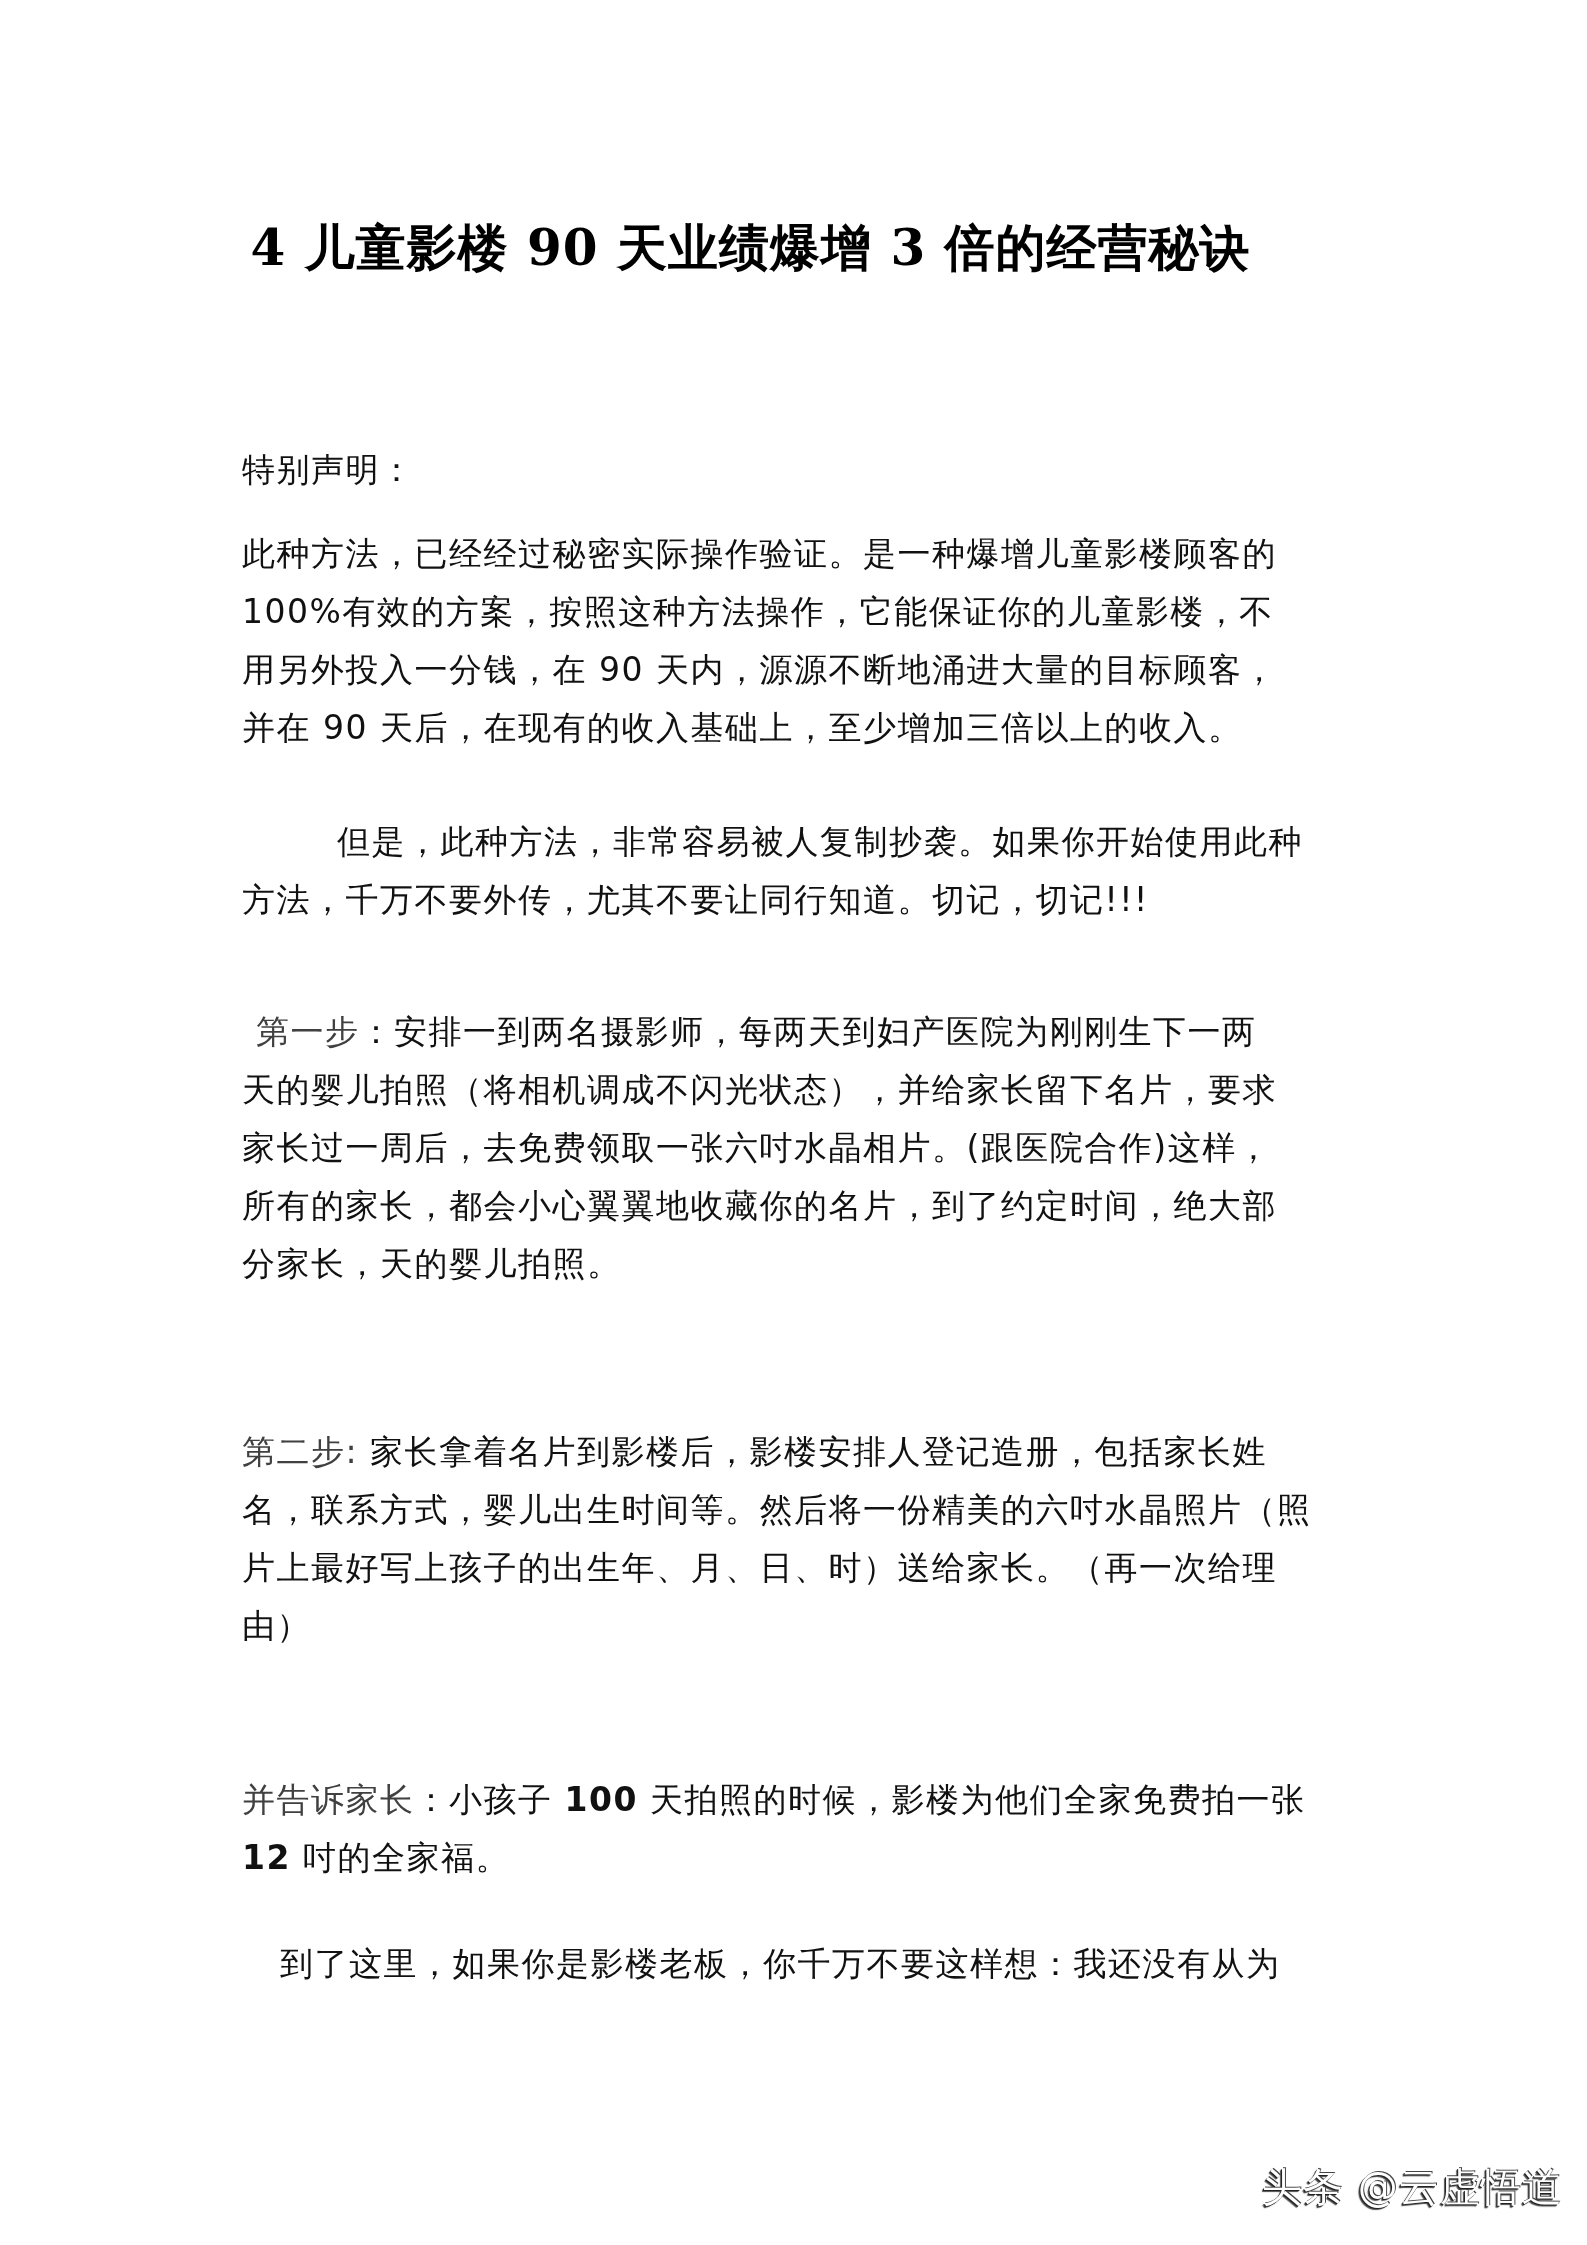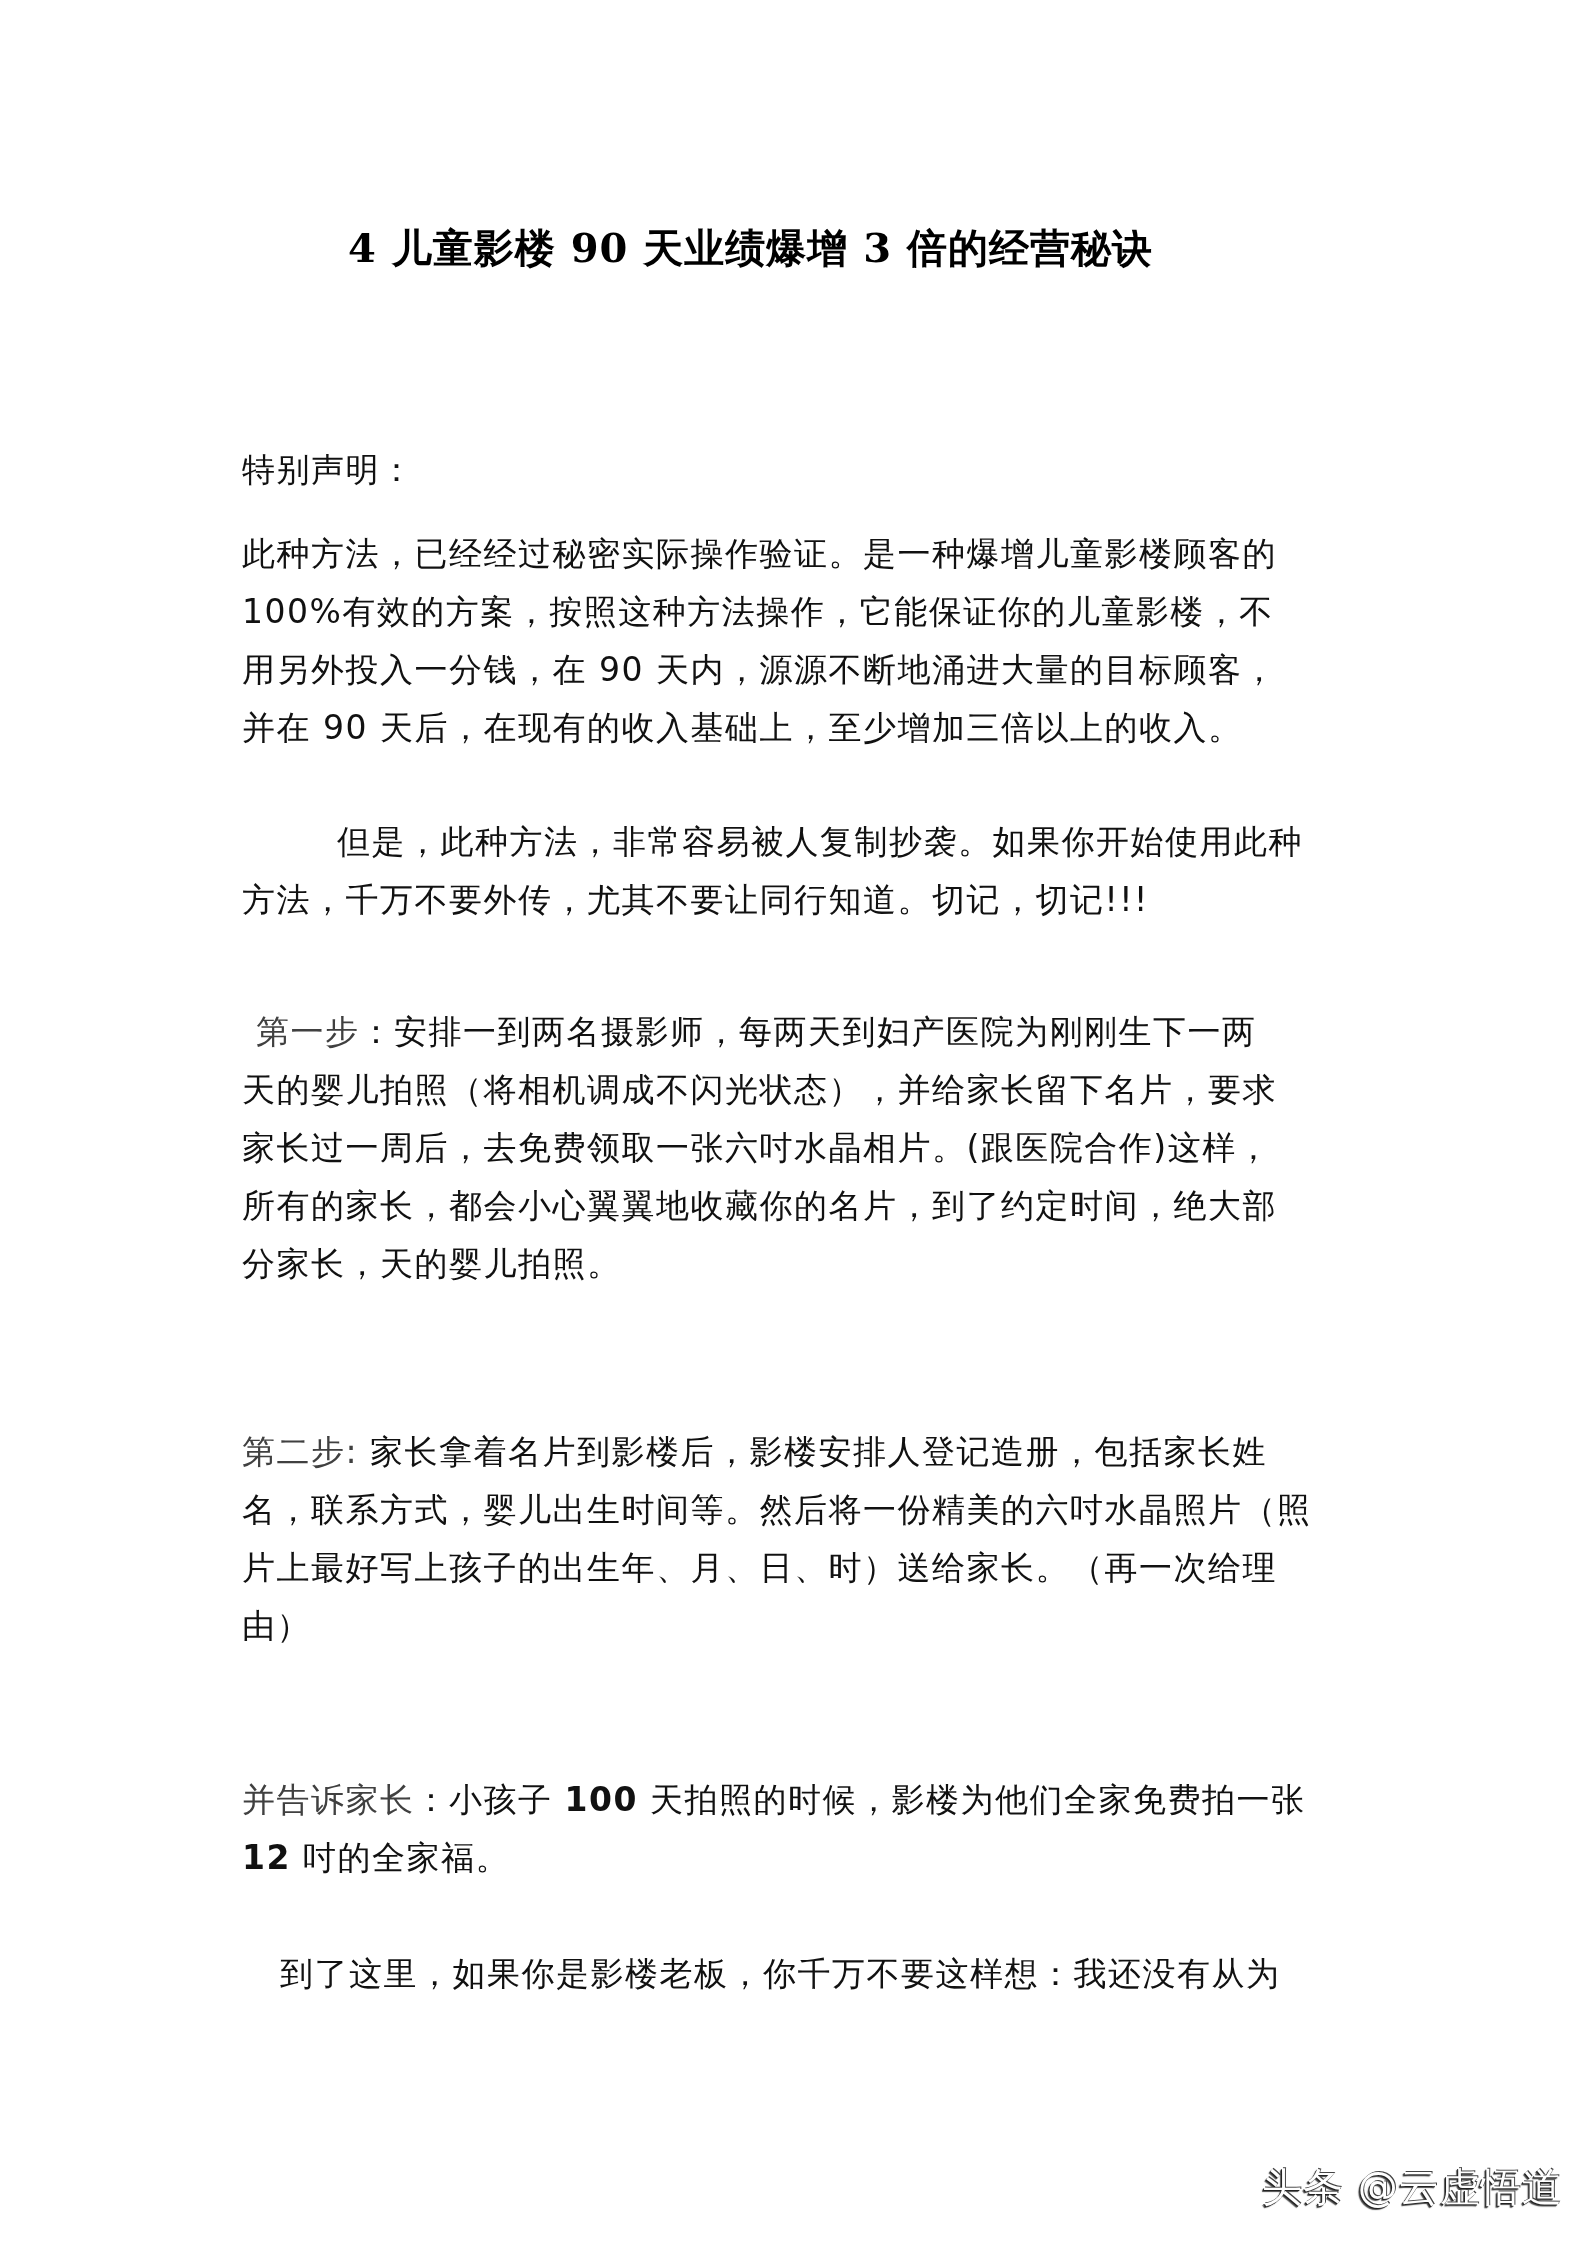--- a/index.html
+++ b/index.html
@@ -23,21 +23,21 @@
       height: 2245px;
     }
     .title {
       position: absolute;
       left: 0;
       top: 208px;
       width: 1501px;
       text-align: center;
       font-family: "DejaVu Serif", "Liberation Serif", serif;
       font-weight: bold;
-      font-size: 40px;
+      font-size: 50px;
       line-height: 80px;
       letter-spacing: 1px;
       color: #000000;
     }
     .body-text {
       position: absolute;
       left: 242px;
       width: 1112px;
       font-family: "DejaVu Sans", "Liberation Sans", sans-serif;
       font-size: 33px;
@@ -114,18 +114,18 @@
   <div class="body-text" style="top:1758px;">
     <div class="line" style="top:0px;">
       <span class="red">并告诉家长</span><span>：小孩子 </span><span class="bold">100</span><span> 天拍照的时候，影楼为他们全家免费拍一张</span>
     </div>
     <div class="line" style="top:58px;">
       <span class="bold">12</span><span> 吋的全家福。</span>
     </div>
   </div>
 
   <div class="body-text" style="top:1922px;">
-    <div class="line" style="top:10px; left:38px;">到了这里，如果你是影楼老板，你千万不要这样想：我还没有从为</div>
+    <div class="line" style="top:0px; left:38px;">到了这里，如果你是影楼老板，你千万不要这样想：我还没有从为</div>
   </div>
 
   <div class="watermark">头条 @云虚悟道</div>
 
 </div>
 
 </body></html>

